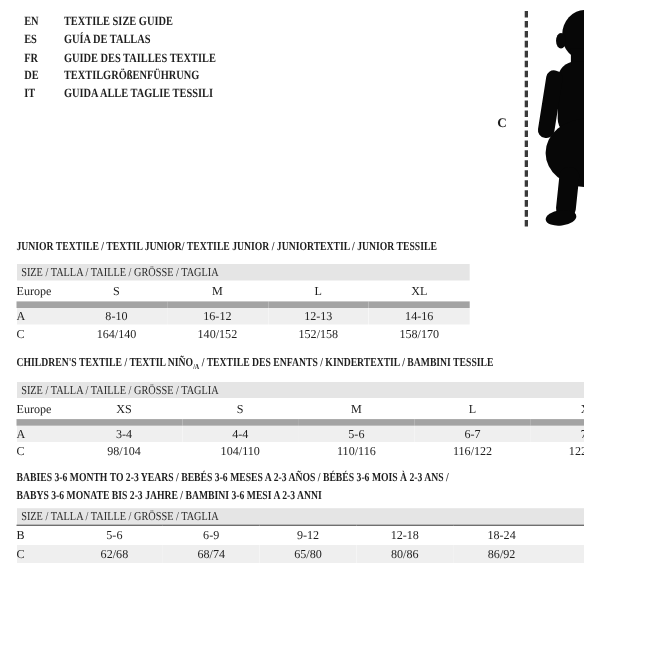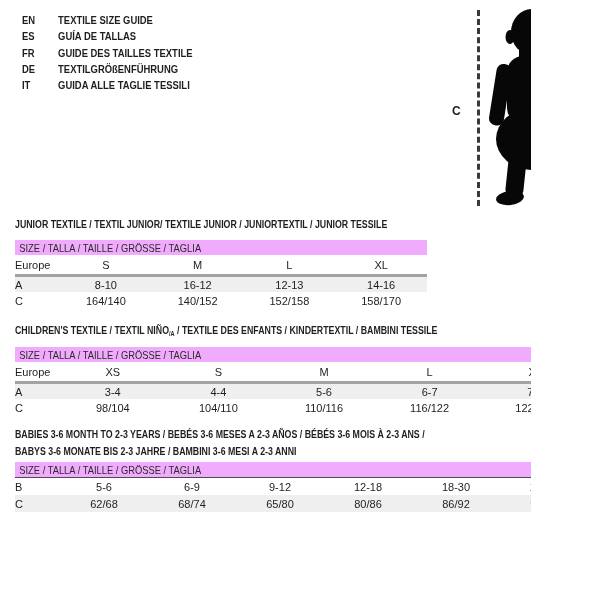--- a/index.html
+++ b/index.html
@@ -1,17 +1,17 @@
 <!DOCTYPE html>
 <html><head>
 <meta charset="utf-8">
 <style>
   html,body{margin:0;padding:0;background:#ffffff;}
   .page{position:relative;width:531px;height:600px;background:#fff;overflow:hidden;
-        font-family:Liberation Sans, sans-serif;color:#1e1e1e;}
+        font-family:Liberation Serif, serif;color:#1e1e1e;}
 
   
   .lang-block{position:absolute;left:22px;top:12px;}
   .lang-row{display:flex;font-weight:bold;font-size:11.5px;line-height:16.3px;
             transform:scaleX(0.82);transform-origin:left top;white-space:nowrap;}
   .lang-code{width:44px;flex:0 0 44px;}
 
   
   .figure{position:absolute;left:0;top:0;width:600px;height:220px;}
   .dash-line{position:absolute;left:477px;top:10px;height:196px;width:0;
@@ -21,30 +21,30 @@
 
   
   .tbl-title{position:absolute;left:15px;font-weight:bold;font-size:11px;line-height:17px;
              transform:scaleX(0.8);transform-origin:left top;white-space:nowrap;}
   .tbl-title .subscript{font-size:7px;vertical-align:-2px;}
 
   
   table.size-table{position:absolute;left:15px;border-collapse:collapse;table-layout:fixed;
                    font-size:11px;color:#1e1e1e;}
   table.size-table td{padding:0;vertical-align:middle;white-space:nowrap;overflow:hidden;}
-  .bar-row td{background:#f0abfc;height:15px;color:#2a2a2a;}
+  .bar-row td{background:#e5e5e5;height:15px;color:#2a2a2a;}
   .bar-row .bar-text{display:inline-block;transform:scaleX(0.85);transform-origin:left center;
                      padding-left:5px;}
   .head-row td{height:19px;}
   .data-row td{height:15px;}
   .row-tall td{height:17px;}
   td.lbl{text-align:left;padding-left:5px;}
   td.val{text-align:center;}
   tr.shade td{background:#efefef;}
-  .t12 .head-row td{border-bottom:3px solid #a3a3a3;}
+  .t12 .head-row td{border-bottom:6px solid #a3a3a3;}
   .t3 .bar-row td{border-bottom:1px solid #4d4d4d;}
 
   #title-1{top:216px;}
   #table-1{top:240px;width:412px;}
   #title-2{top:322px;}
   #table-2{top:347px;width:573px;}
   #title-3{top:426px;}
   #table-3{top:462px;width:573px;}
 
   
@@ -195,21 +195,21 @@
     <tbody>
         <tr class="bar-row">
       <td colspan="7"><span class="bar-text">SIZE / TALLA / TAILLE / GRÖSSE / TAGLIA</span></td>
     </tr>
     <tr class="data-row row-tall">
       <td class="lbl">B</td>
       <td class="val">5-6</td>
       <td class="val">6-9</td>
       <td class="val">9-12</td>
       <td class="val">12-18</td>
-      <td class="val">18-30</td>
+      <td class="val">18-24</td>
       <td class="val">24-36</td>
     </tr>
     <tr class="data-row row-tall shade">
       <td class="lbl">C</td>
       <td class="val">62/68</td>
       <td class="val">68/74</td>
       <td class="val">65/80</td>
       <td class="val">80/86</td>
       <td class="val">86/92</td>
       <td class="val">92/98</td>

